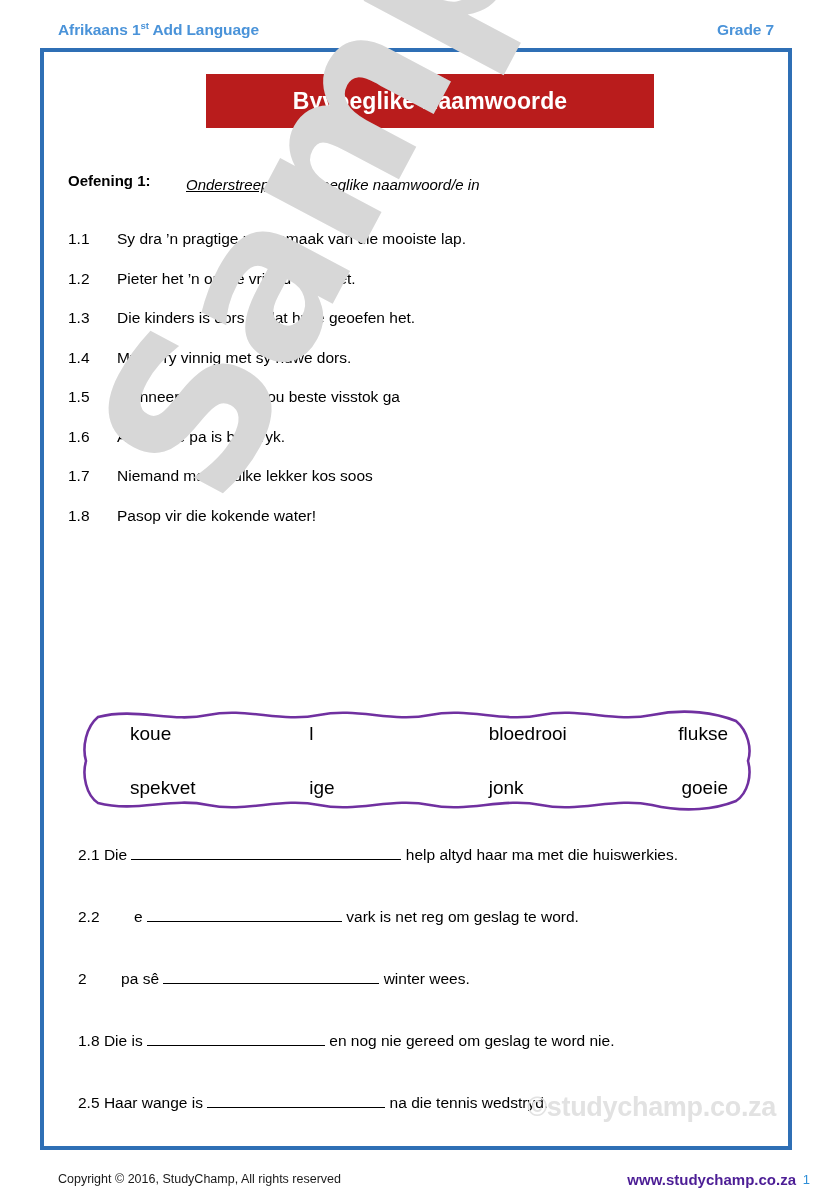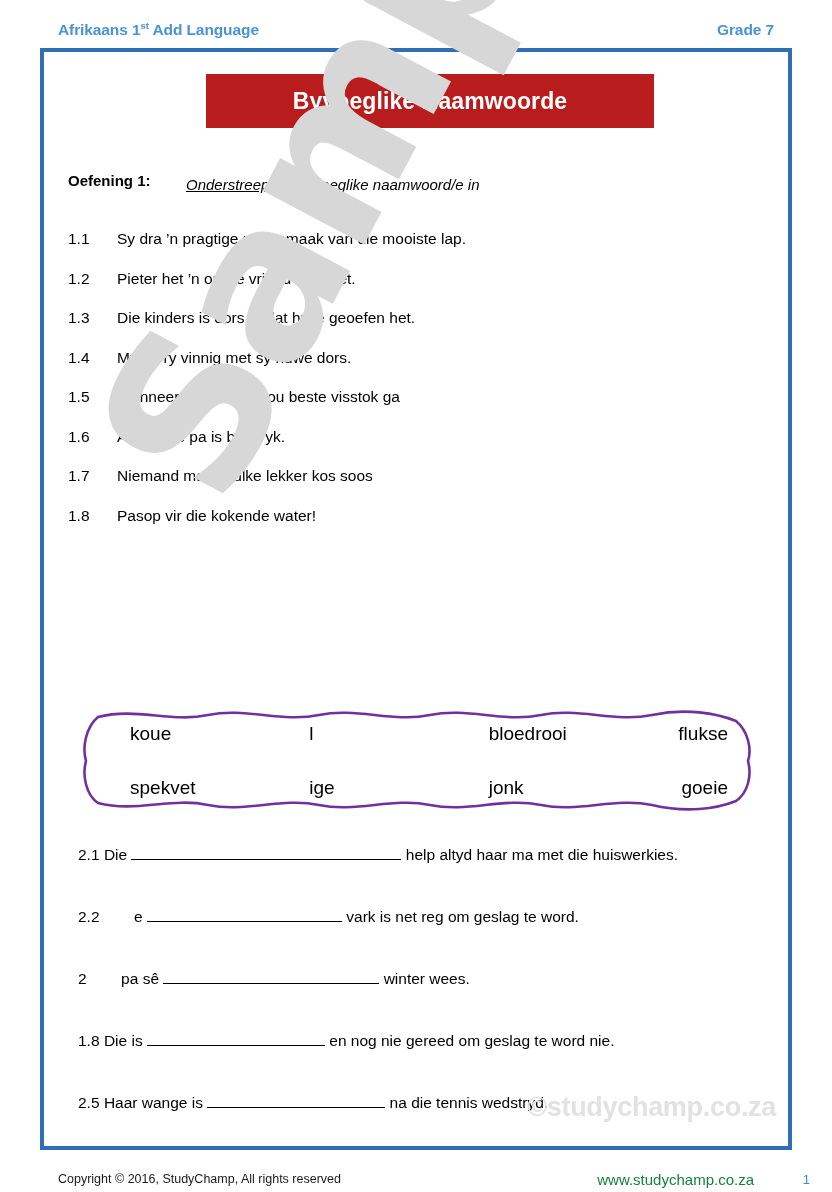--- a/index.html
+++ b/index.html
@@ -238,24 +238,23 @@
     right: 22px;
     top: 1168px;
     height: 22px;
     display: flex;
     align-items: center;
     font-size: 12.5px;
     color: #1a1a1a;
   }
   .page-footer .copyright { flex: 1 1 auto; white-space: nowrap; }
   .page-footer .site {
-    color: #15803d;
-    font-weight: normal;
+    color: #4c1d95;
+    font-weight: bold;
     font-size: 15px;
-    margin-right: 42px;
     white-space: nowrap;
   }
   .page-footer .pageno {
     color: #2f8fd8;
     font-size: 13px;
     width: 14px;
     text-align: right;
   }
 </style>
 </head>

